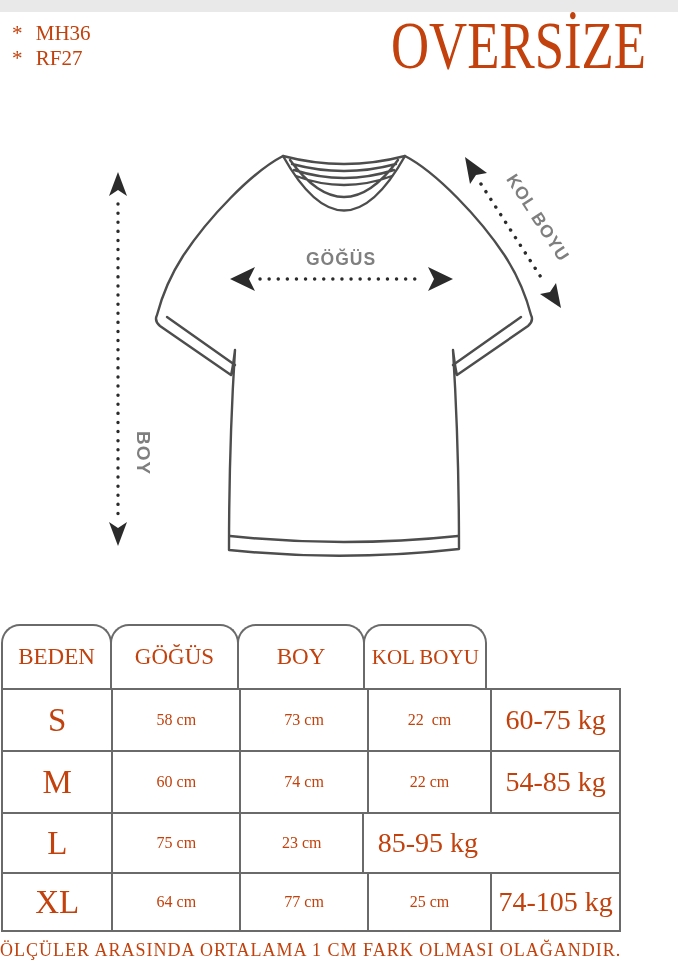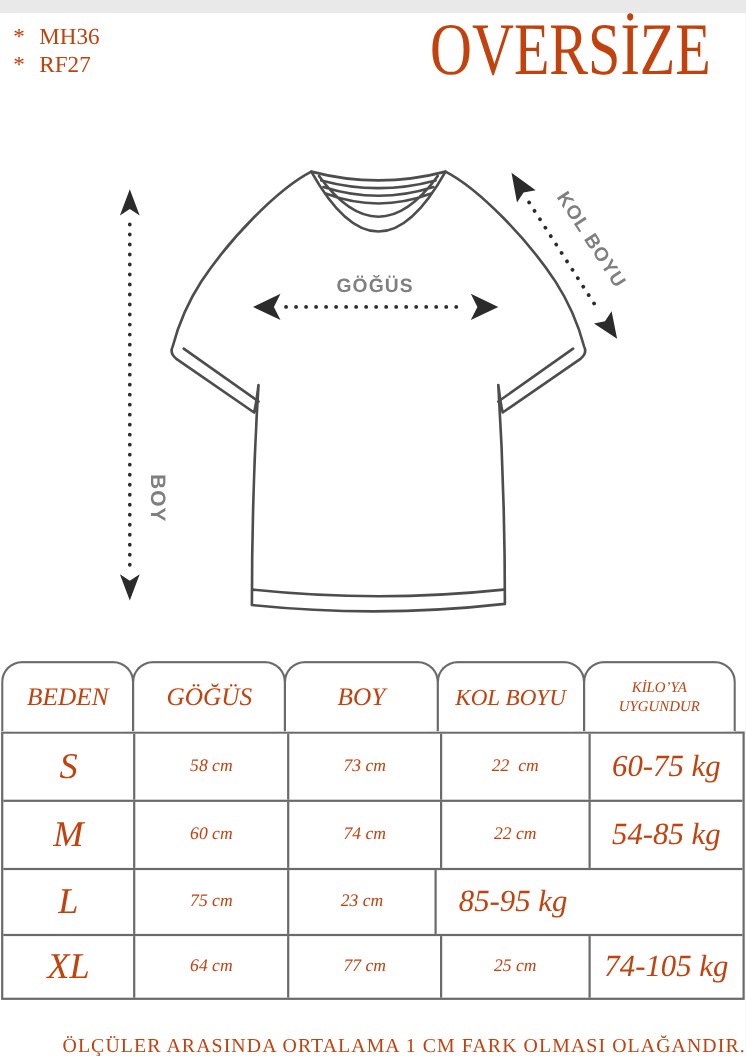--- a/index.html
+++ b/index.html
@@ -13,21 +13,21 @@
   
   .title-wrap{position:absolute;top:0;left:0;right:0;text-align:right;}
   .title{
     display:inline-block;font-size:66px;line-height:70px;font-weight:normal;
     transform:scale(0.80,1.02);transform-origin:center top;letter-spacing:0px;
     margin-top:-2px;
   }
   
   .diagram{position:absolute;top:0;left:0;}
   
-  .size-table{position:absolute;left:1px;top:589px;width:676px;box-sizing:border-box;font-style:italic;}
+  .size-table{position:absolute;left:1px;top:612px;width:620px;box-sizing:border-box;}
   .thead{display:flex;height:64px;box-sizing:border-box;}
   .th{
     box-sizing:border-box;border:2px solid #6a6a6a;border-bottom:none;
     border-radius:19px 19px 0 0;background:#fff;
     display:flex;align-items:center;justify-content:center;text-align:center;
     font-size:23px;
   }
   .th + .th{margin-left:-2px;}
   .w1{width:17.93%;} .w2{width:20.74%;} .w3{width:20.74%;} .w4{width:20.00%;} .w5{width:20.59%;}
   .th.c4{font-size:21px;}
@@ -40,21 +40,21 @@
     font-size:16px;white-space:pre;
   }
   .tr .td:last-child{border-right:none;}
   .tr{border-bottom:2px solid #6a6a6a;}
   .tr:last-child{border-bottom:none;}
   .r1{height:62px;} .r2{height:62px;} .r3{height:60px;} .r4{height:56px;}
   .td.size{font-size:33px;}
   .td.weight{font-size:28px;}
   
   .footnote{
-    position:absolute;top:928px;left:0;right:0;text-align:right;
+    position:absolute;top:928px;left:0;right:0;text-align:left;
     font-size:18px;letter-spacing:1px;
   }
 </style>
 </head>
 <body>
 
 <div class="page">
 
   <div class="codes">
     <div>* MH36</div>
@@ -104,21 +104,20 @@
       <text transform="translate(533,209) rotate(57)" text-anchor="middle" font-size="17.5" letter-spacing="1">KOL BOYU</text>
     </g>
   </svg>
 
   <div class="size-table">
     <div class="thead">
       <div class="th w1 c1">BEDEN</div>
       <div class="th w2 c2">GÖĞÜS</div>
       <div class="th w3 c3">BOY</div>
       <div class="th w4 c4">KOL BOYU</div>
-      <div class="th w5 c5">KİLO’YA UYGUNDUR</div>
     </div>
     <div class="tbody">
       <div class="tr r1">
         <div class="td size w1">S</div>
         <div class="td w2">58 cm</div>
         <div class="td w3">73 cm</div>
         <div class="td w4">22  cm</div>
         <div class="td weight w5">60-75 kg</div>
       </div>
       <div class="tr r2">

